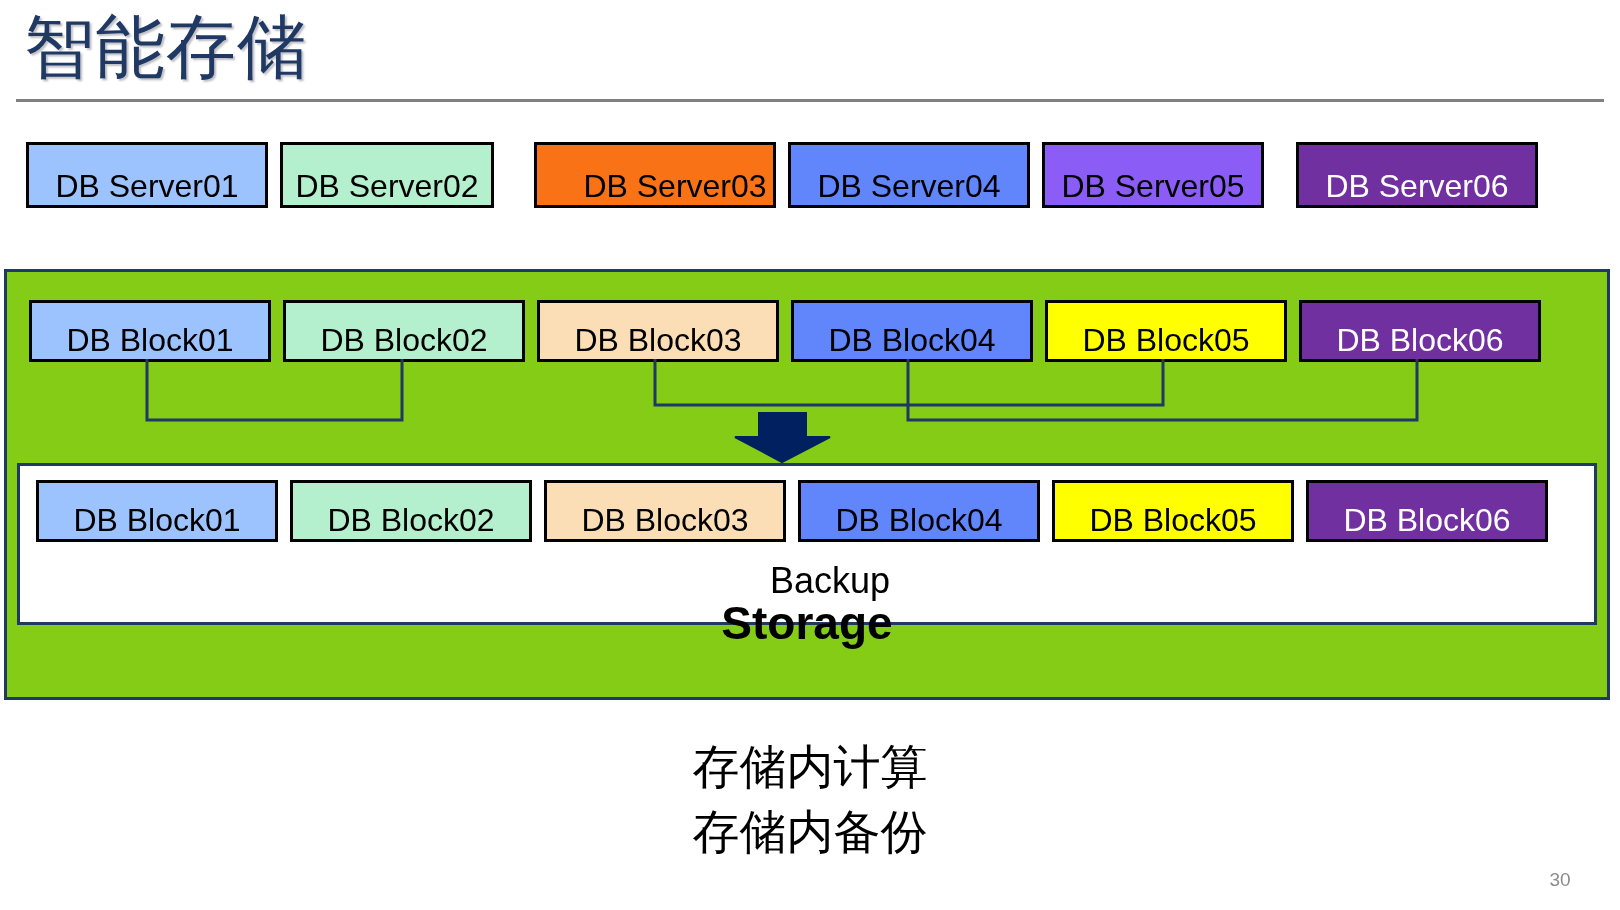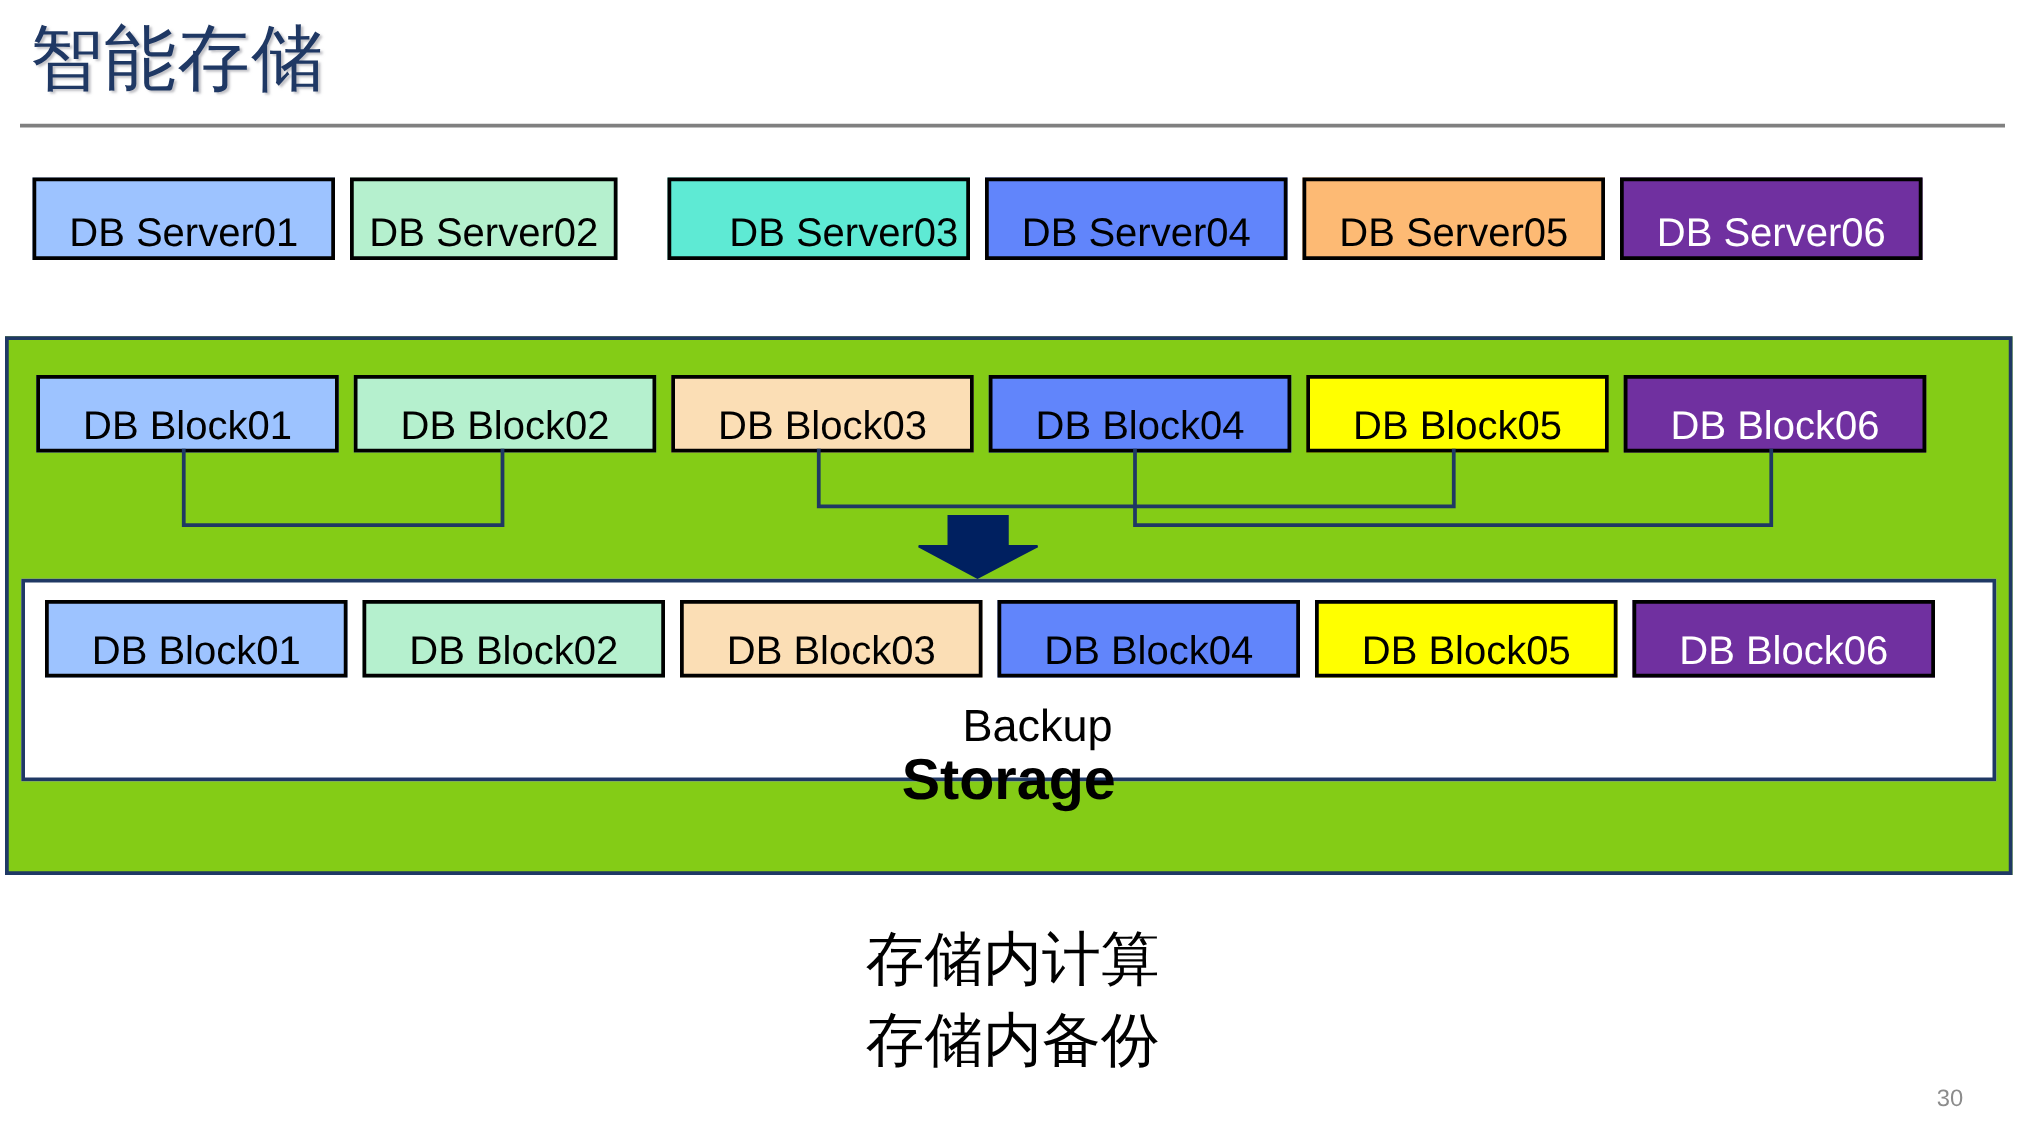--- a/index.html
+++ b/index.html
@@ -13,21 +13,21 @@
     position: relative;
     overflow: hidden;
     font-family: "Liberation Sans", "DejaVu Sans", sans-serif;
   }
 
   
   .slide-title {
     position: absolute;
     left: 24px;
     top: 4px;
-    font-size: 58px;
+    font-size: 70px;
     line-height: 86px;
     font-weight: 400;
     color: #1F3864;
     letter-spacing: 1px;
     text-shadow: 2px 2px 2px rgba(140,140,150,0.55);
     white-space: nowrap;
   }
   .title-rule {
     position: absolute;
     left: 16px;
@@ -139,27 +139,27 @@
 <div class="title-rule"></div>
 
 <div class="server-row"></div>
 
 <div class="cell" style="left:26px;  top:142px; width:242px; height:66px; background:#9DC3FF;">
   <span>DB Server01</span>
 </div>
 <div class="cell" style="left:280px; top:142px; width:214px; height:66px; background:#B5F0CE;">
   <span>DB Server02</span>
 </div>
-<div class="cell" style="left:534px; top:142px; width:242px; height:66px; background:#5eead4;padding-left:40px;">
+<div class="cell" style="left:534px; top:142px; width:242px; height:66px; background:#f97316;padding-left:40px;">
   <span>DB Server03</span>
 </div>
 <div class="cell" style="left:788px; top:142px; width:242px; height:66px; background:#6185FB;">
   <span>DB Server04</span>
 </div>
-<div class="cell" style="left:1042px; top:142px; width:242px; height:66px; background:#fdba74;">
+<div class="cell" style="left:1042px; top:142px; width:222px; height:66px; background:#8b5cf6;">
   <span>DB Server05</span>
 </div>
 <div class="cell dark-fill" style="left:1296px; top:142px; width:242px; height:66px; background:#7030A0;">
   <span>DB Server06</span>
 </div>
 
 <div class="storage-panel">
 
   <div class="cell" style="left:22px;  top:28px; width:242px; height:62px; background:#9DC3FF;">
     <span>DB Block01</span>

